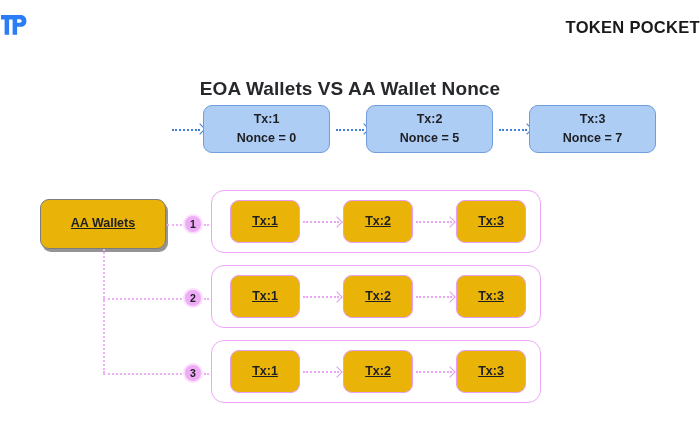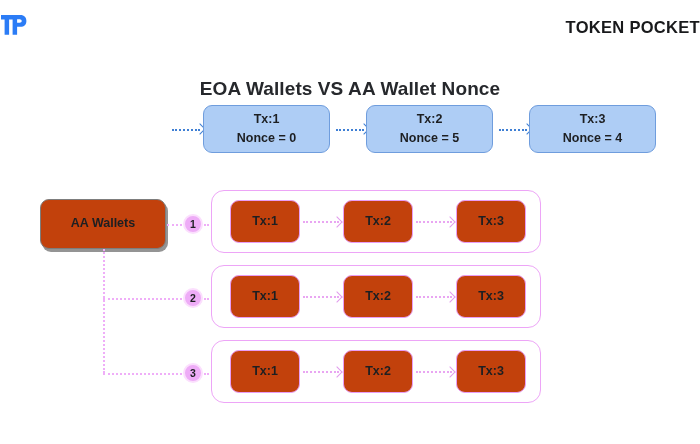--- a/index.html
+++ b/index.html
@@ -37,21 +37,21 @@
     line-height:1.55;
   }
   .node.blue{
     background:#aecdf5;border:1px solid #6f9ddd;
   }
   .node.blue.shadowed{
     box-shadow:2px 3px 0 rgba(60,60,60,.55);
     border:1px solid #7d7d7d;
   }
   .node.pink{
-    background:#c2410c;border:1px solid #e89df5;
+    background:#eab308;border:1px solid #e89df5;text-decoration:underline;
   }
   .node.pink.shadowed{
     box-shadow:2px 3px 0 rgba(60,60,60,.55);
     border:1px solid #7d7d7d;
   }
   .node .l2{display:block;}
 
   
   .arrow{position:absolute;height:2px;}
   .arrow .shaft{
@@ -132,21 +132,21 @@
     <span class="l2">Nonce = 5</span>
   </div>
 
   <div class="arrow" style="left:499px;top:129px;width:28px;">
     <span class="shaft"></span>
   </div>
   <span class="chev" style="left:523px;top:125px;"></span>
 
   <div class="node blue" style="left:529px;top:105px;width:127px;height:48px;">
     <span>Tx:3</span>
-    <span class="l2">Nonce = 4</span>
+    <span class="l2">Nonce = 7</span>
   </div>
 
   <div class="node pink shadowed" style="left:40px;top:199px;width:126px;height:50px;">
     <span>AA Wallets</span>
   </div>
 
   <div class="hline" style="left:167px;top:224px;width:15px;"></div>
 
   <div class="vline" style="left:103px;top:249px;height:124px;"></div>
   <div class="hline" style="left:103px;top:298px;width:79px;"></div>

